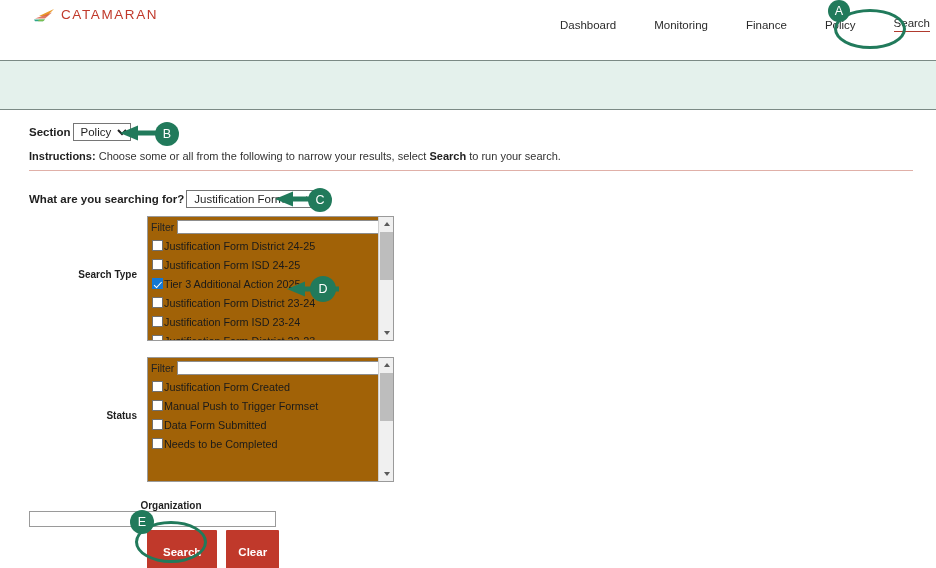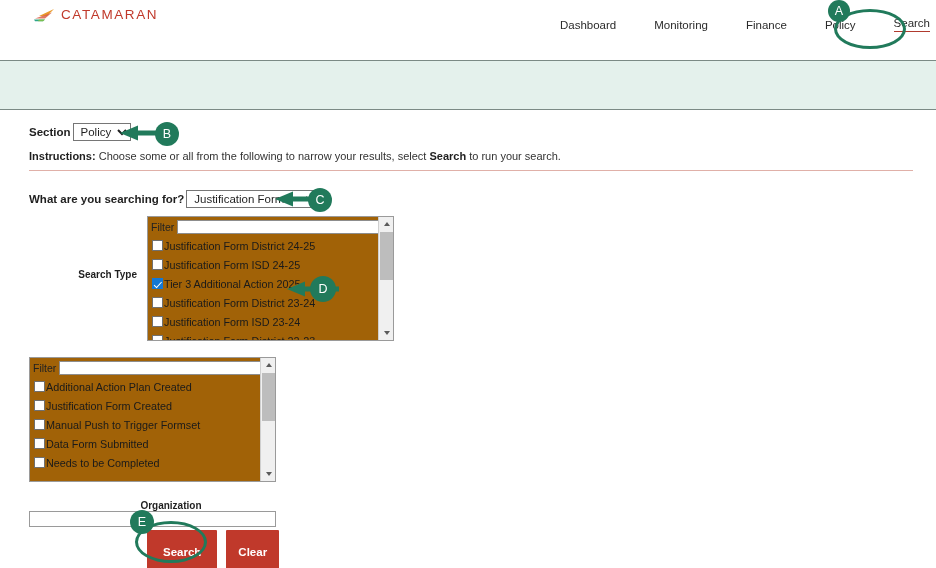--- a/index.html
+++ b/index.html
@@ -260,30 +260,27 @@
             </div>
           <div class="sthumb"></div>
           <div class="sbtn down">
               <span class="arr"></span>
             </div>
         </div>
       </div>
     </div>
 
     <div class="field-row" style="left:29px; top:247px;">
+      <div class="field-label" style="padding-top:53px;">Status</div>
       <div class="listbox">
         <div class="filter-bar">
           <span class="filter-label">Filter</span>
           <input class="filter-input" type="text" value="" style="">
         </div>
         <ul class="opt-list">
-          <li class="opt">
-            <span class="cb"></span>
-            <span class="opt-text">Additional Action Plan Created</span>
-          </li>
           <li class="opt">
             <span class="cb"></span>
             <span class="opt-text">Justification Form Created</span>
           </li>
           <li class="opt">
             <span class="cb"></span>
             <span class="opt-text">Manual Push to Trigger Formset</span>
           </li>
           <li class="opt">
             <span class="cb"></span>

